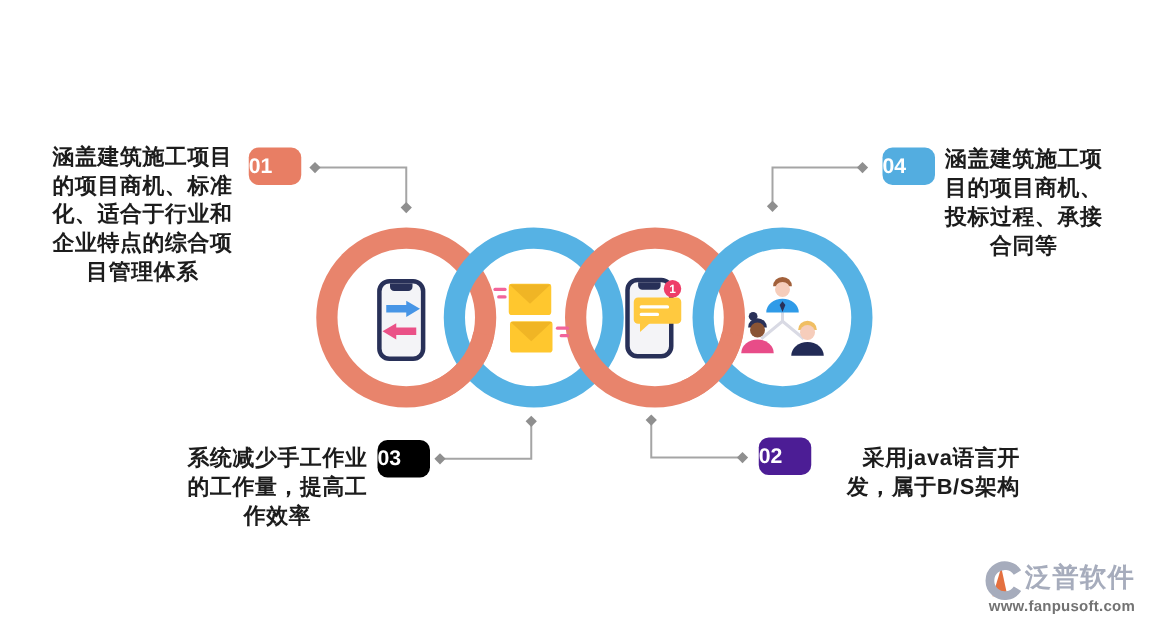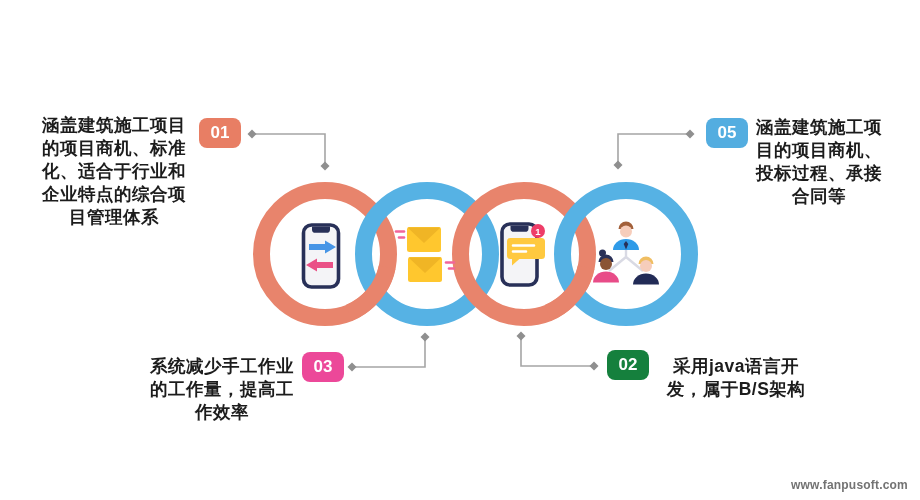--- a/index.html
+++ b/index.html
@@ -8,21 +8,21 @@
     font-family:"Liberation Sans","DejaVu Sans",sans-serif;
   }
   .diagram-svg{position:absolute;left:0;top:0;}
   .tblock{
     position:absolute;font-size:17.5px;line-height:23px;font-weight:700;
     color:#1c1c1c;text-align:center;letter-spacing:0.5px;
   }
   .badge{
     position:absolute;width:42px;height:30px;border-radius:8px;
     color:#ffffff;font-size:17px;font-weight:700;
-    display:flex;align-items:center;justify-content:center;
+    display:flex;align-items:center;
   }
   .watermark{position:absolute;right:12px;bottom:8px;width:130px;text-align:right;}
   .logo-row{display:flex;align-items:center;justify-content:flex-end;height:36px;}
   .logo-text{font-size:21px;font-weight:700;letter-spacing:1px;line-height:36px;}
   .logo-url{font-size:12px;font-weight:700;margin-top:-3px;letter-spacing:0.2px;}
 </style>
 </head>
 <body>
 
 <div class="stage">
@@ -111,31 +111,38 @@
         <circle cx="646" cy="266" r="6" fill="#F6CDBB"></circle>
         <path d="M633 284.5 a13 11 0 0 1 26 0 z" fill="#222B56"></path>
       </g>
     </g>
   </svg>
 
   <div class="badge" style="left: 199px; top: 118px; background: rgb(232, 126, 100);">
     <span>01</span>
   </div>
   <div class="badge" style="left: 706px; top: 118px; background: rgb(83, 173, 224);">
-    <span>05</span>
+    <span>04</span>
   </div>
-  <div class="badge" style="left: 302px; top: 352px; background: #ec4899;">
+  <div class="badge" style="left: 302px; top: 352px; background: #000000;">
     <span>03</span>
   </div>
-  <div class="badge" style="left: 607px; top: 350px; background: #15803d;">
+  <div class="badge" style="left: 607px; top: 350px; background: #4c1d95;">
     <span>02</span>
   </div>
 
   <div class="tblock" style="left:38px;top:114px;width:152px;">涵盖建筑施工项目的项目商机、标准化、适合于行业和企业特点的综合项目管理体系</div>
   <div class="tblock" style="left:142px;top:355px;width:160px;">系统减少手工作业的工作量，提高工作效率</div>
   <div class="tblock" style="left:750px;top:116px;width:138px;">涵盖建筑施工项目的项目商机、投标过程、承接合同等</div>
-  <div class="tblock" style="left:656px;top:355px;width:160px;">采用java语言开发，属于B/S架构</div>
+  <div class="tblock" style="left:656px;top:355px;width:160px;text-align:right;">采用java语言开发，属于B/S架构</div>
 
   <div class="watermark">
+    <div class="logo-row">
+      <svg width="34" height="36" viewBox="0 0 34 36">
+        <path d="M8 32 L15 9 L20 32 Z" fill="#E4703F"></path>
+        <path d="M28 13 A12 12 0 1 0 28 26" fill="none" stroke-width="7" stroke="#A6ACBC"></path>
+      </svg>
+      <span class="logo-text" style="color: rgb(166, 172, 188);">泛普软件</span>
+    </div>
     <div class="logo-url" style="color: #737373;">www.fanpusoft.com</div>
   </div>
 
 </div>
 
 </body></html>

